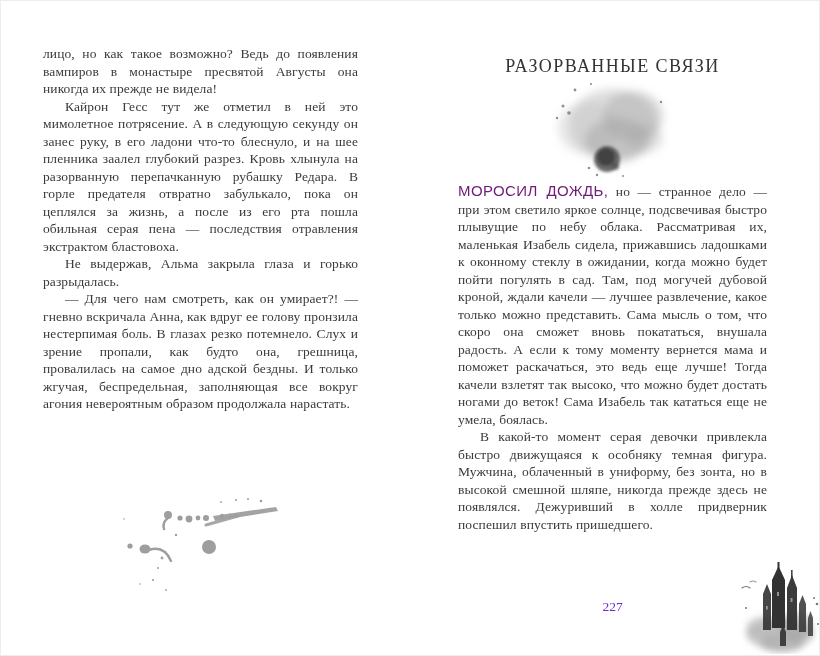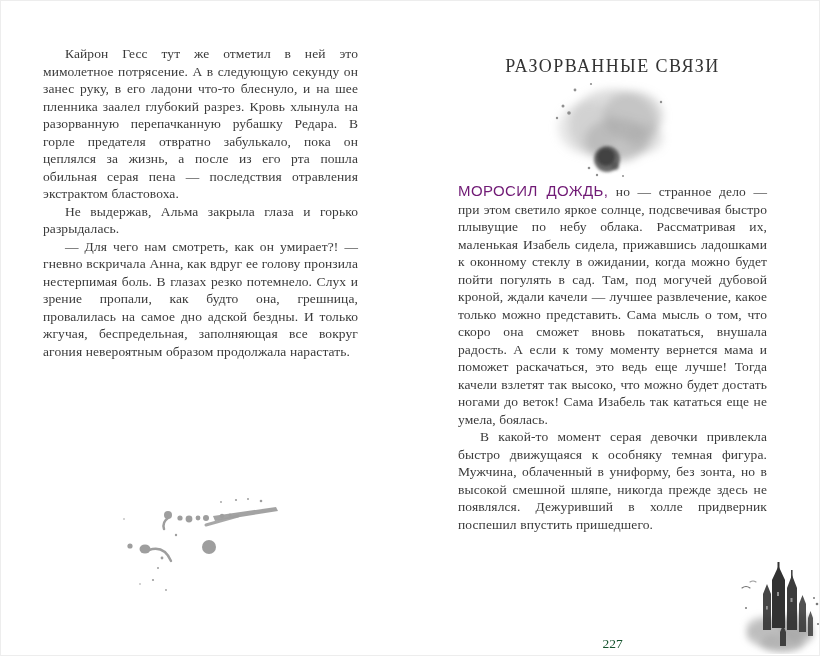--- a/index.html
+++ b/index.html
@@ -84,32 +84,32 @@
     width: 88px;
     height: 92px;
   }
   .page-number {
     position: absolute;
     left: 48px;
     right: 53px;
     top: 599px;
     text-align: center;
     font-size: 13.5px;
-    color: #14532d;
-    margin-top: 37px;
+    color: #6d28d9;
   }
 </style>
 </head>
 <body>
 
 <div class="frame"></div>
 
 <div class="spread">
 
   <div class="page left">
+    <p class="body no-indent">лицо, но как такое возможно? Ведь до появления вампиров в монастыре пресвятой Августы она никогда их прежде не видела!</p>
     <p class="body">Кайрон Гесс тут же отметил в ней это мимолетное потрясение. А в следующую секунду он занес руку, в его ладони что-то блеснуло, и на шее пленника заалел глубокий разрез. Кровь хлынула на разорванную перепачканную рубашку Редара. В горле предателя отвратно забулькало, пока он цеплялся за жизнь, а после из его рта пошла обильная серая пена — последствия отравления экстрактом бластовоха.</p>
     <p class="body">Не выдержав, Альма закрыла глаза и горько разрыдалась.</p>
     <p class="body">— Для чего нам смотреть, как он умирает?! — гневно вскричала Анна, как вдруг ее голову пронзила нестерпимая боль. В глазах резко потемнело. Слух и зрение пропали, как будто она, грешница, провалилась на самое дно адской бездны. И только жгучая, беспредельная, заполняющая все вокруг агония невероятным образом продолжала нарастать.</p>
 
     <div class="splatter-wrap">
       <svg width="175" height="110" viewBox="0 0 175 110" xmlns="http://www.w3.org/2000/svg">
         <g fill="#9e9e9e" stroke="none">
 
           <path d="M95,24 L158,15 L160,19 L97,29 Z" opacity="0.95"></path>
           <path d="M88,33 L120,24" stroke="#9e9e9e" stroke-width="3" stroke-linecap="round" fill="none" opacity="0.9"></path>

